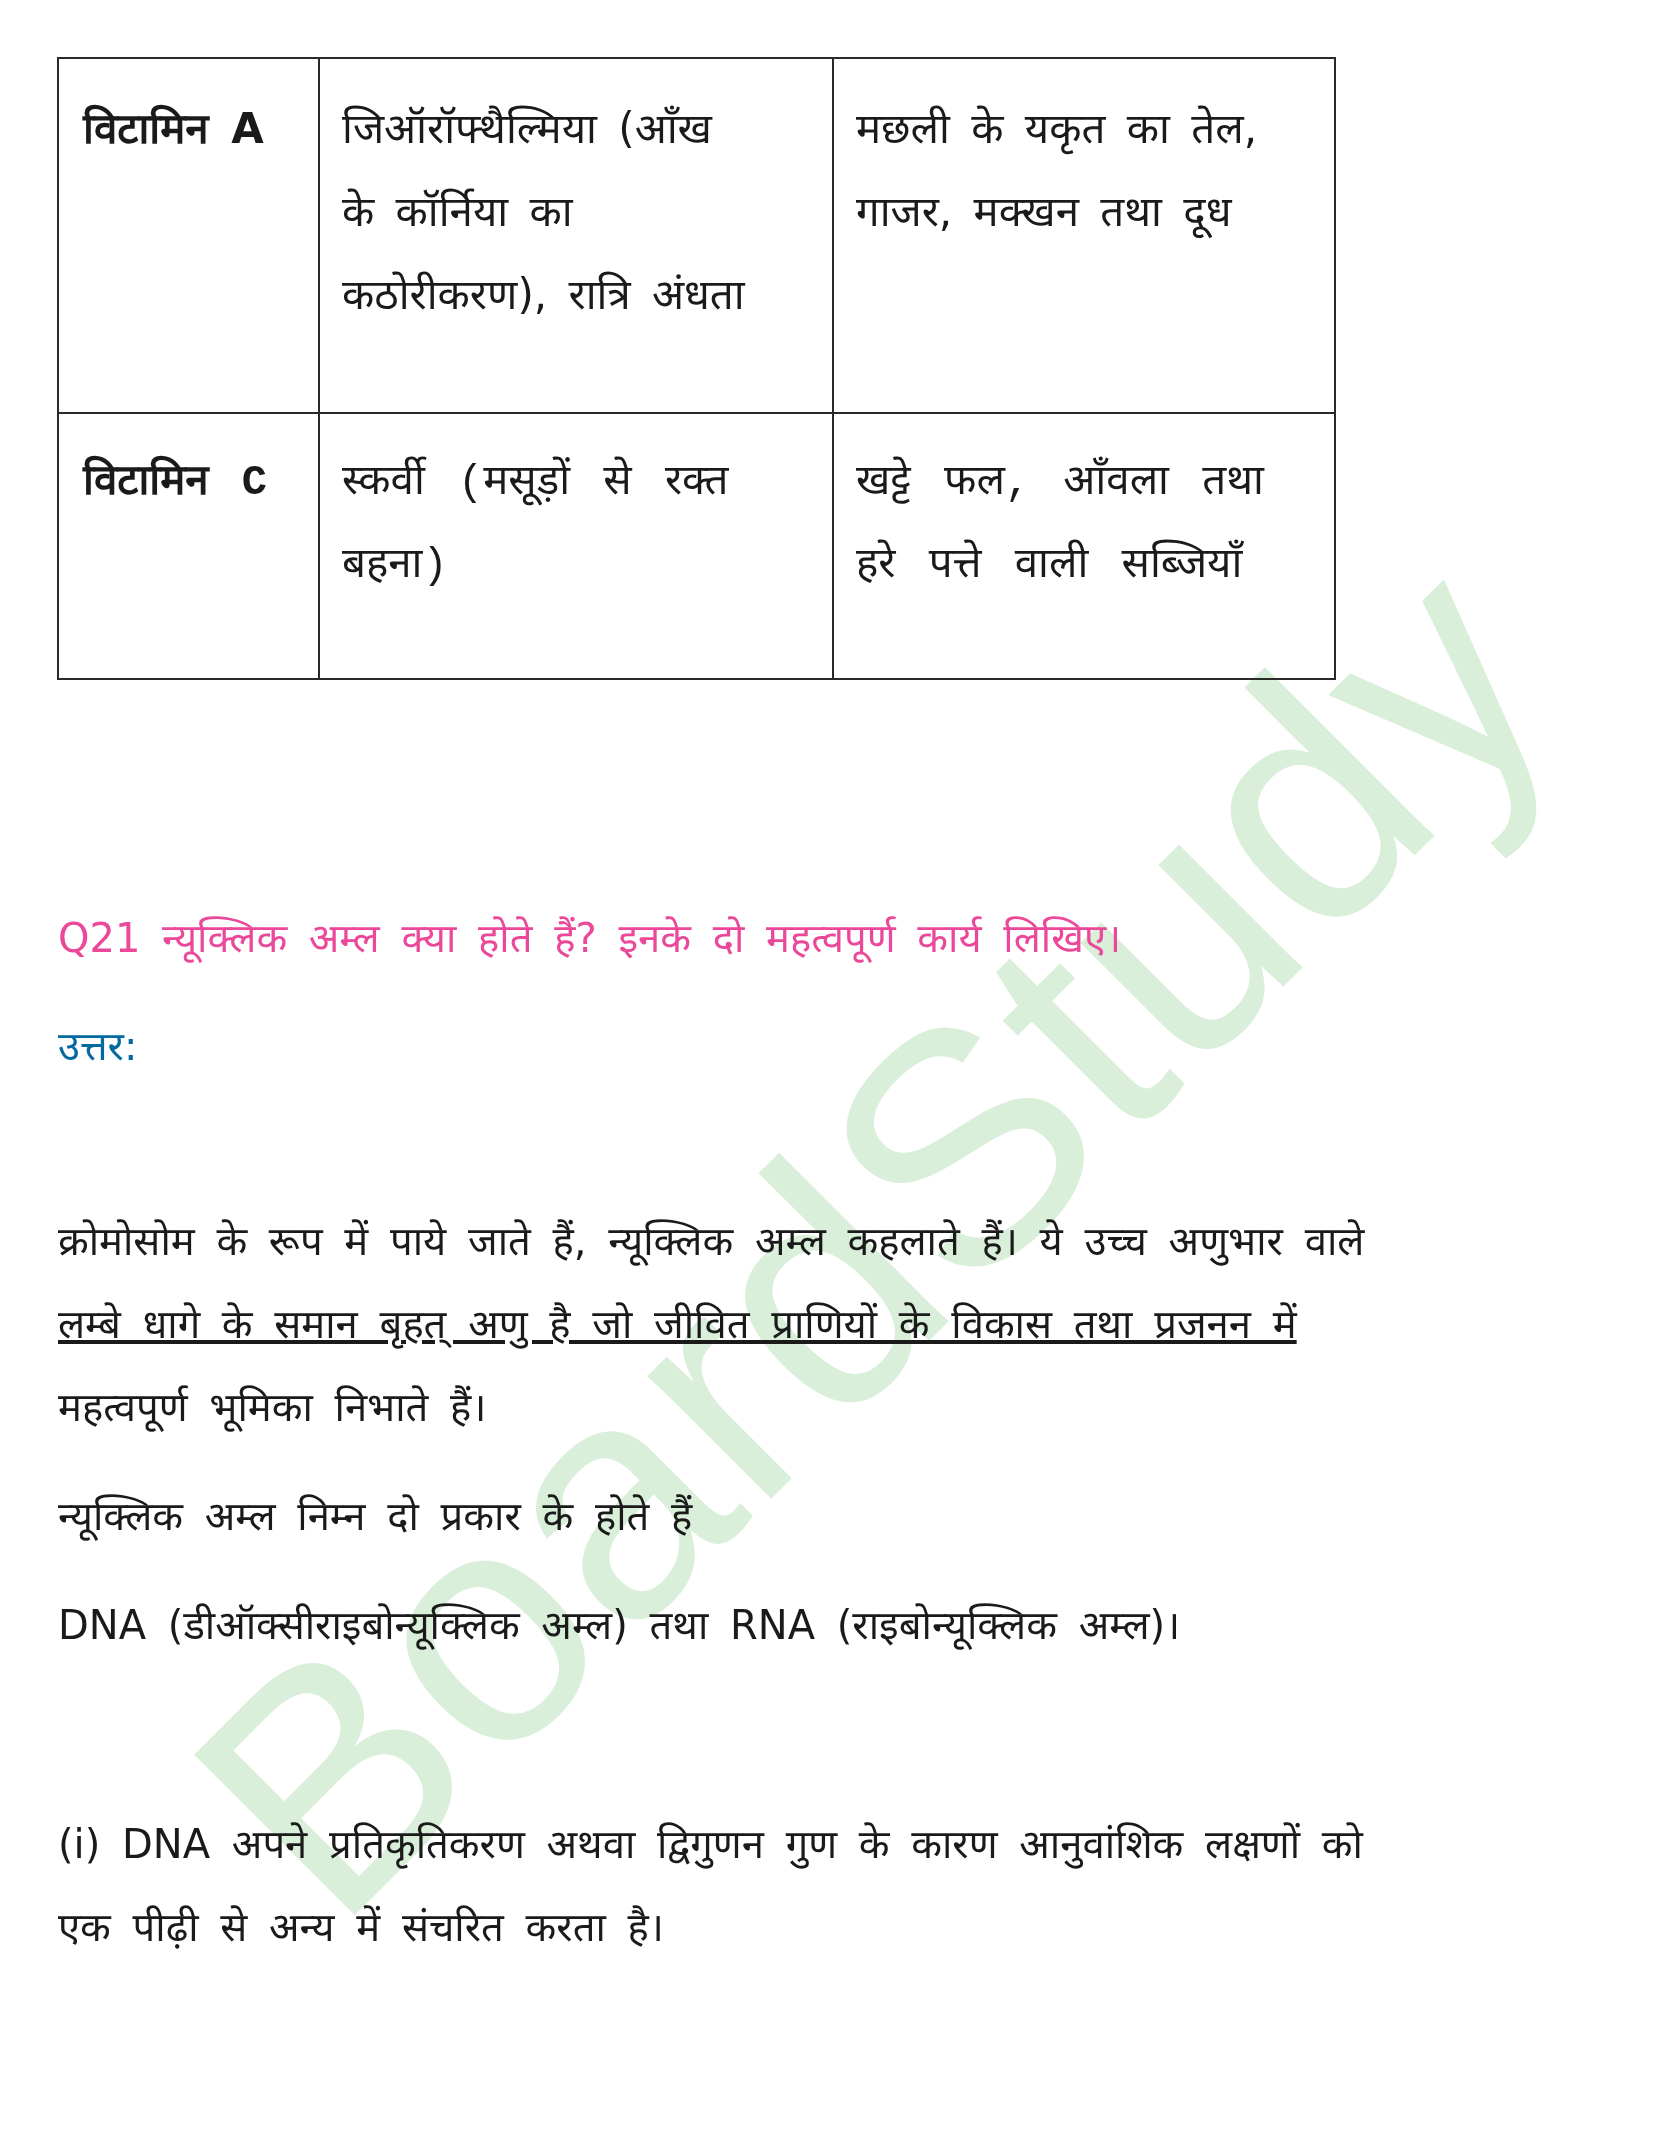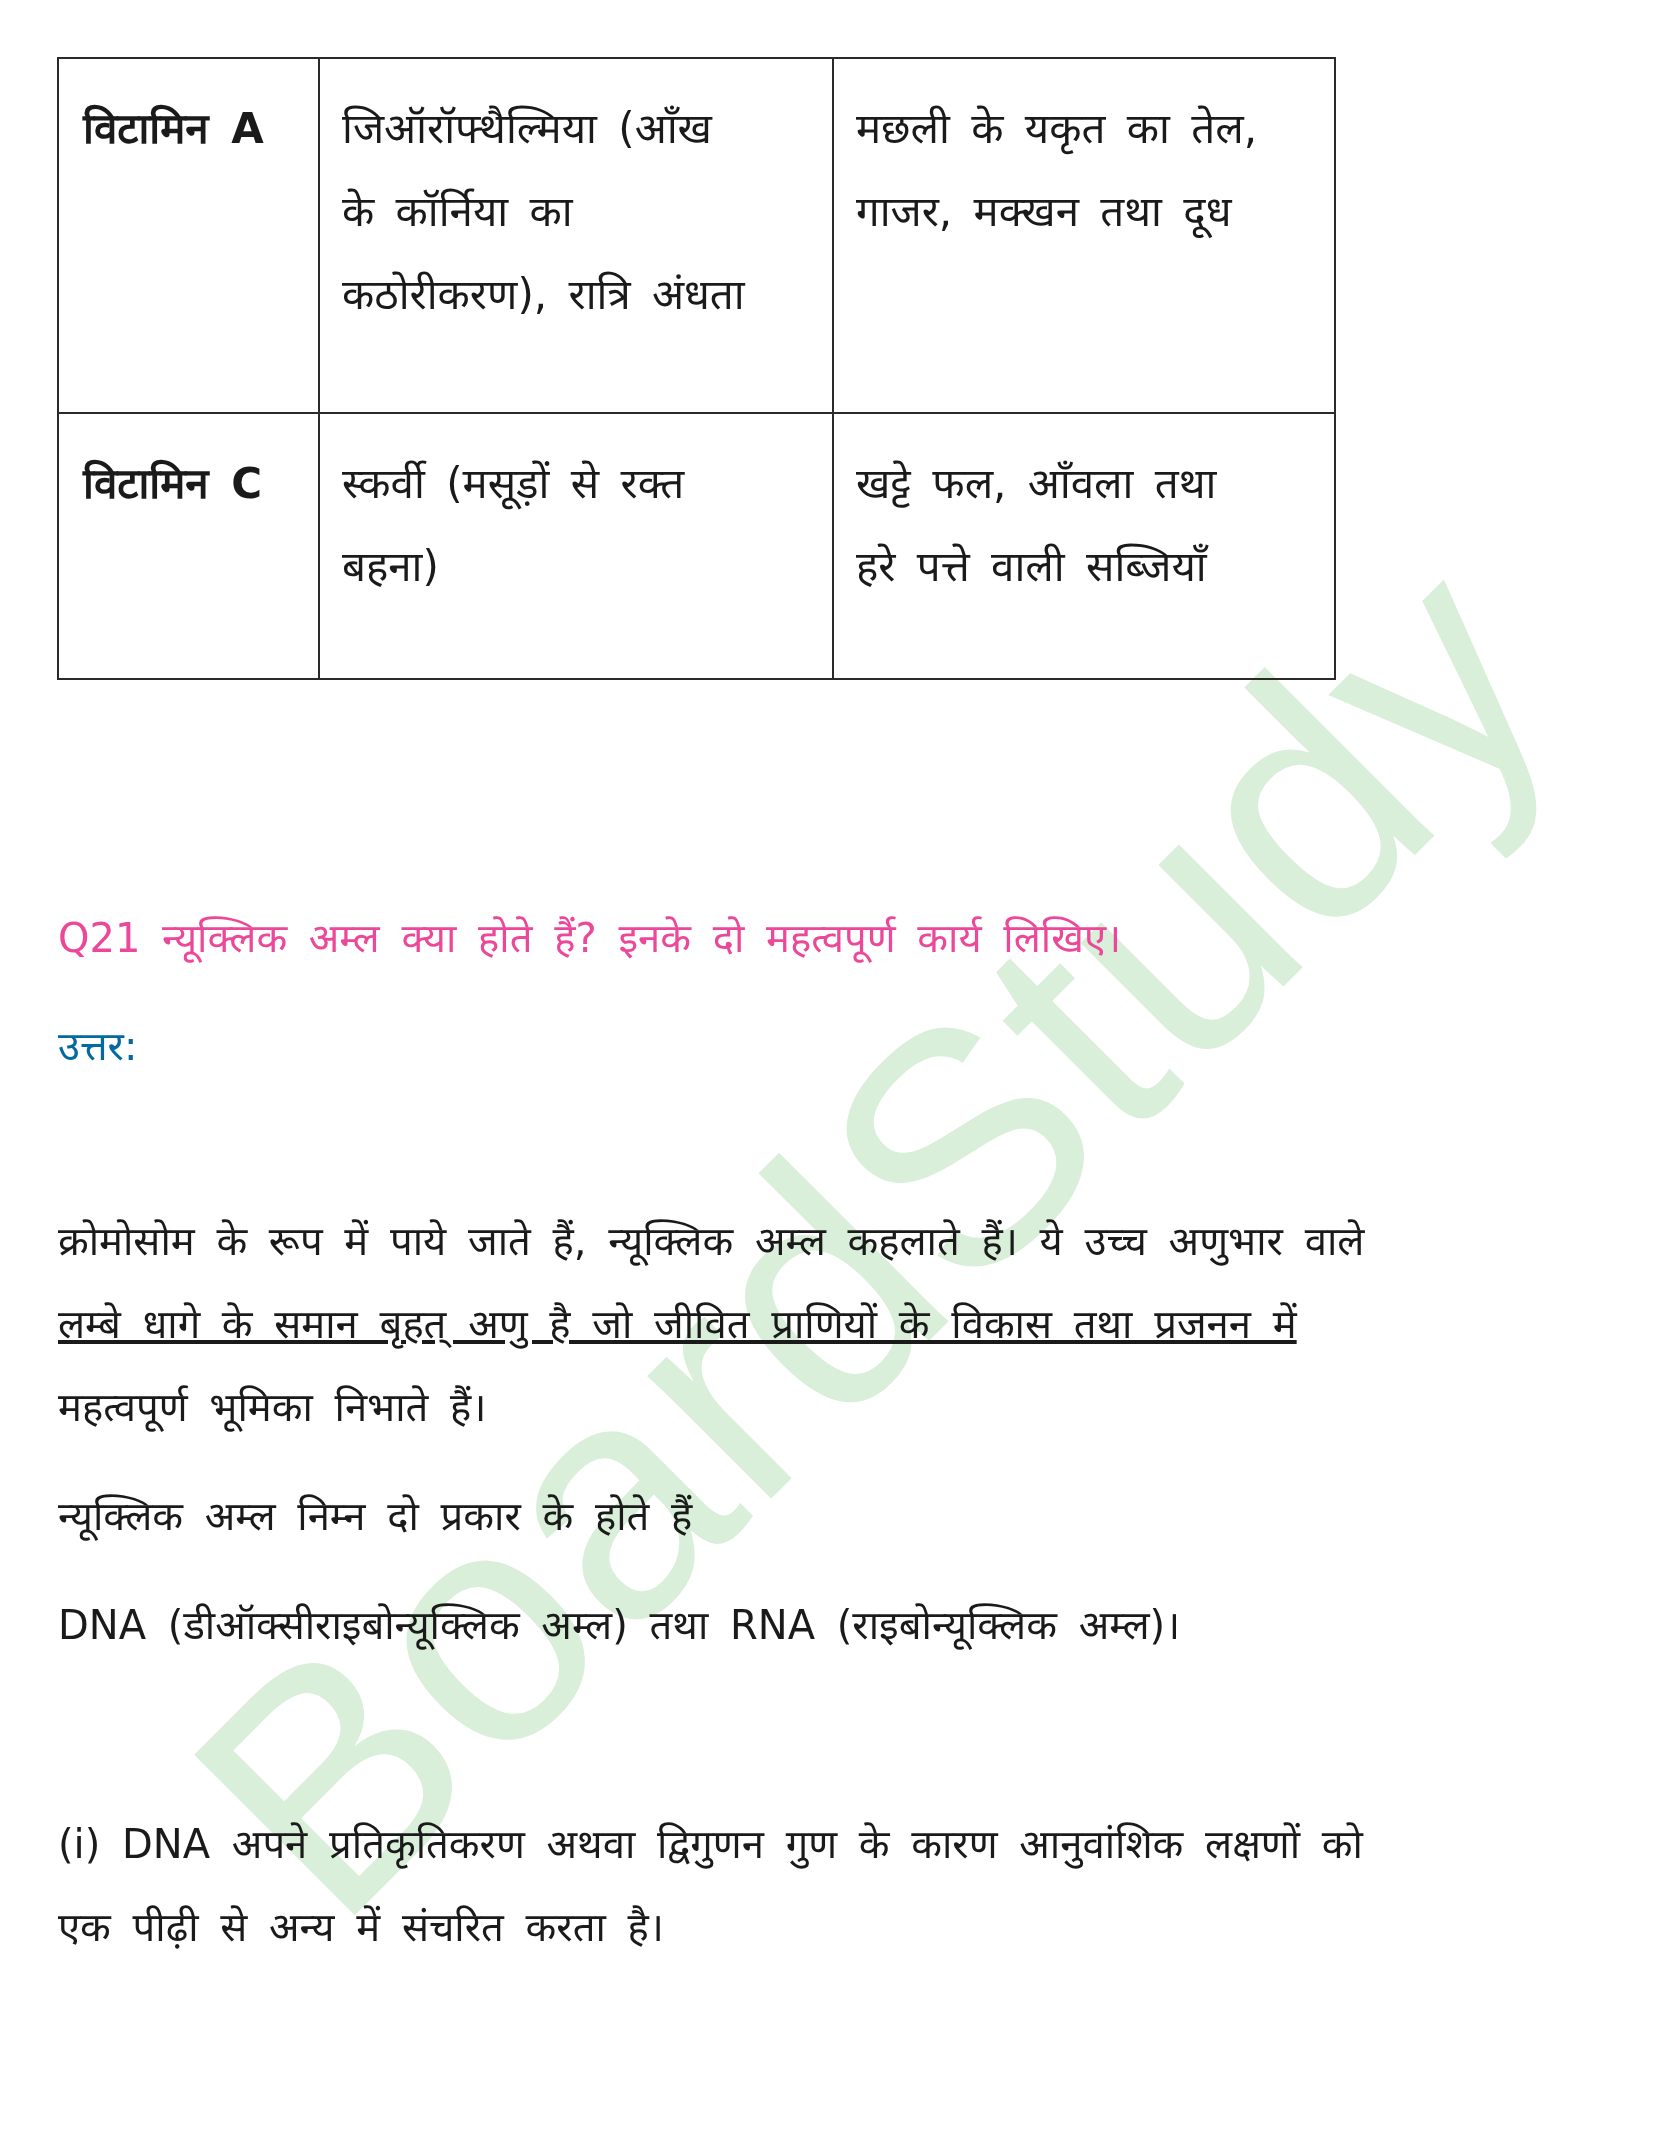--- a/index.html
+++ b/index.html
@@ -49,21 +49,21 @@
     }
     table.vit td {
       border: 2.5px solid #2a2a2a;
       vertical-align: top;
       padding: 28px 22px 0 22px;
       font-size: 42px;
       line-height: 83px;
       word-spacing: 8px;
     }
     table.vit tr.r1 td { height: 325px; }
-    table.vit tr.r2 td { height: 236px; }
+    table.vit tr.r2 td { height: 236px; font-family: Liberation Mono, monospace; }
     table.vit col.c1 { width: 261px; }
     table.vit col.c2 { width: 514px; }
     table.vit col.c3 { width: 502px; }
     td.vit-name {
       font-weight: bold;
       padding-left: 24px !important;
     }
     .line {
       position: absolute;
       left: 58px;

